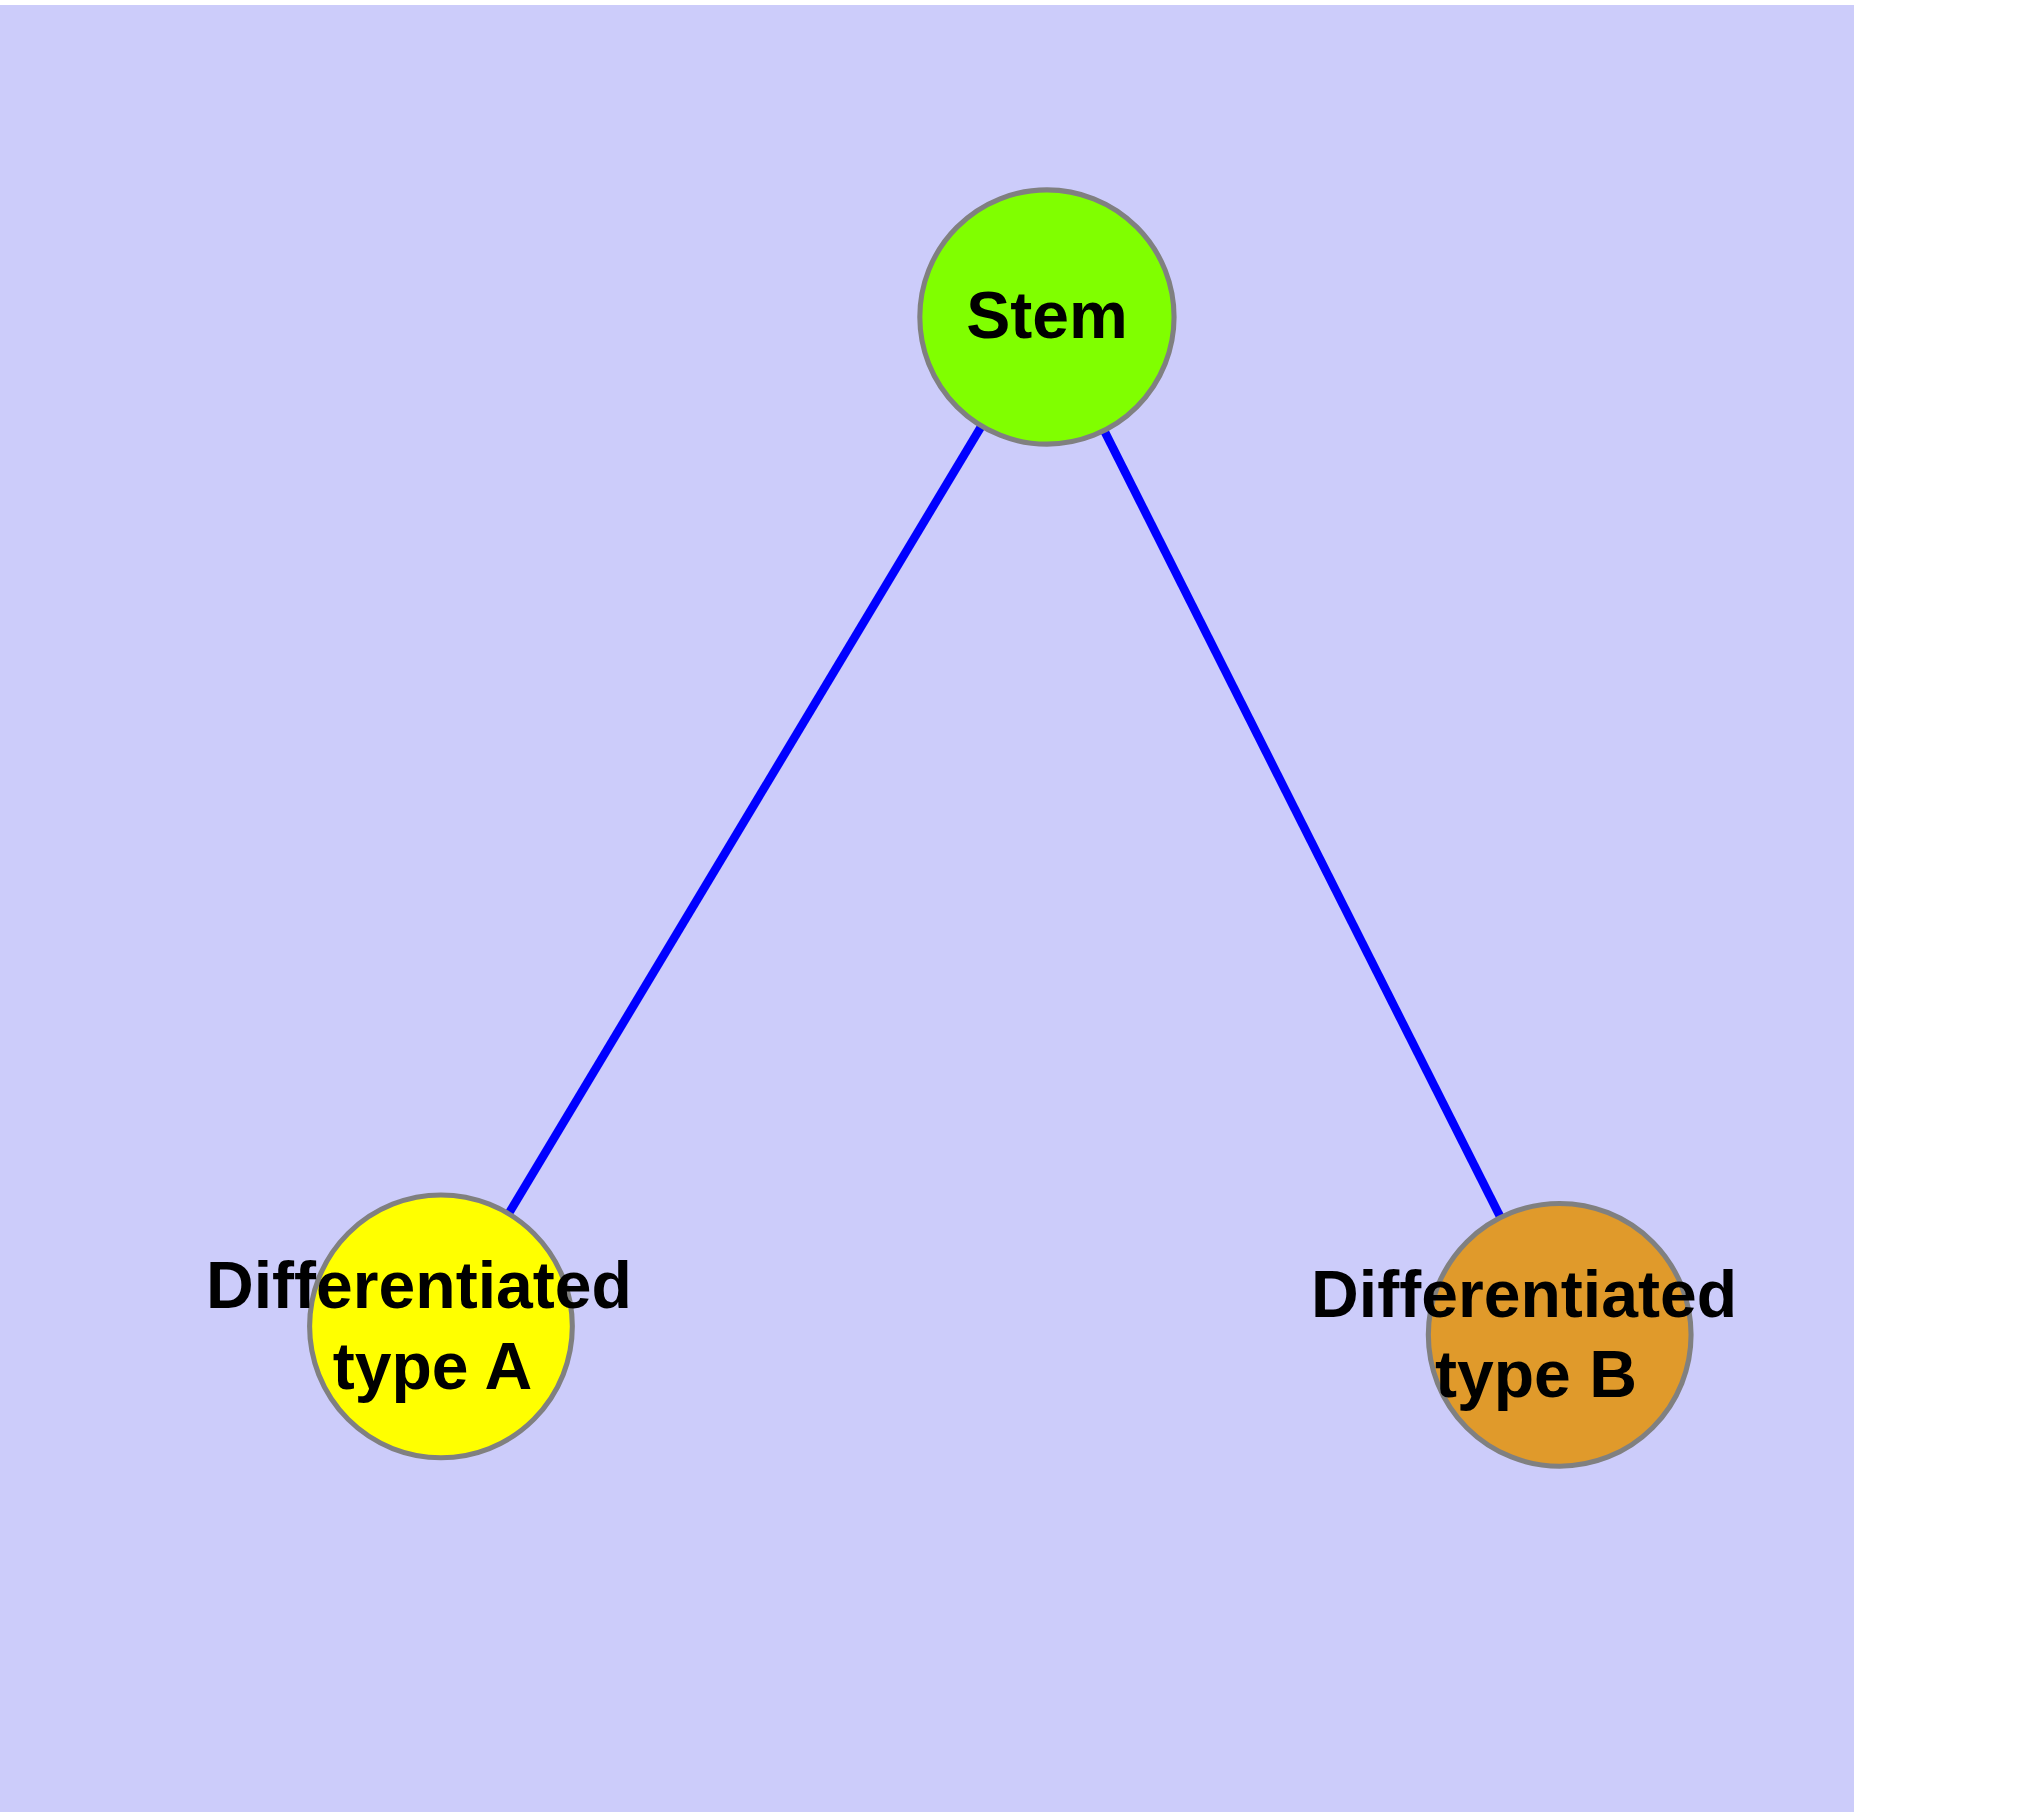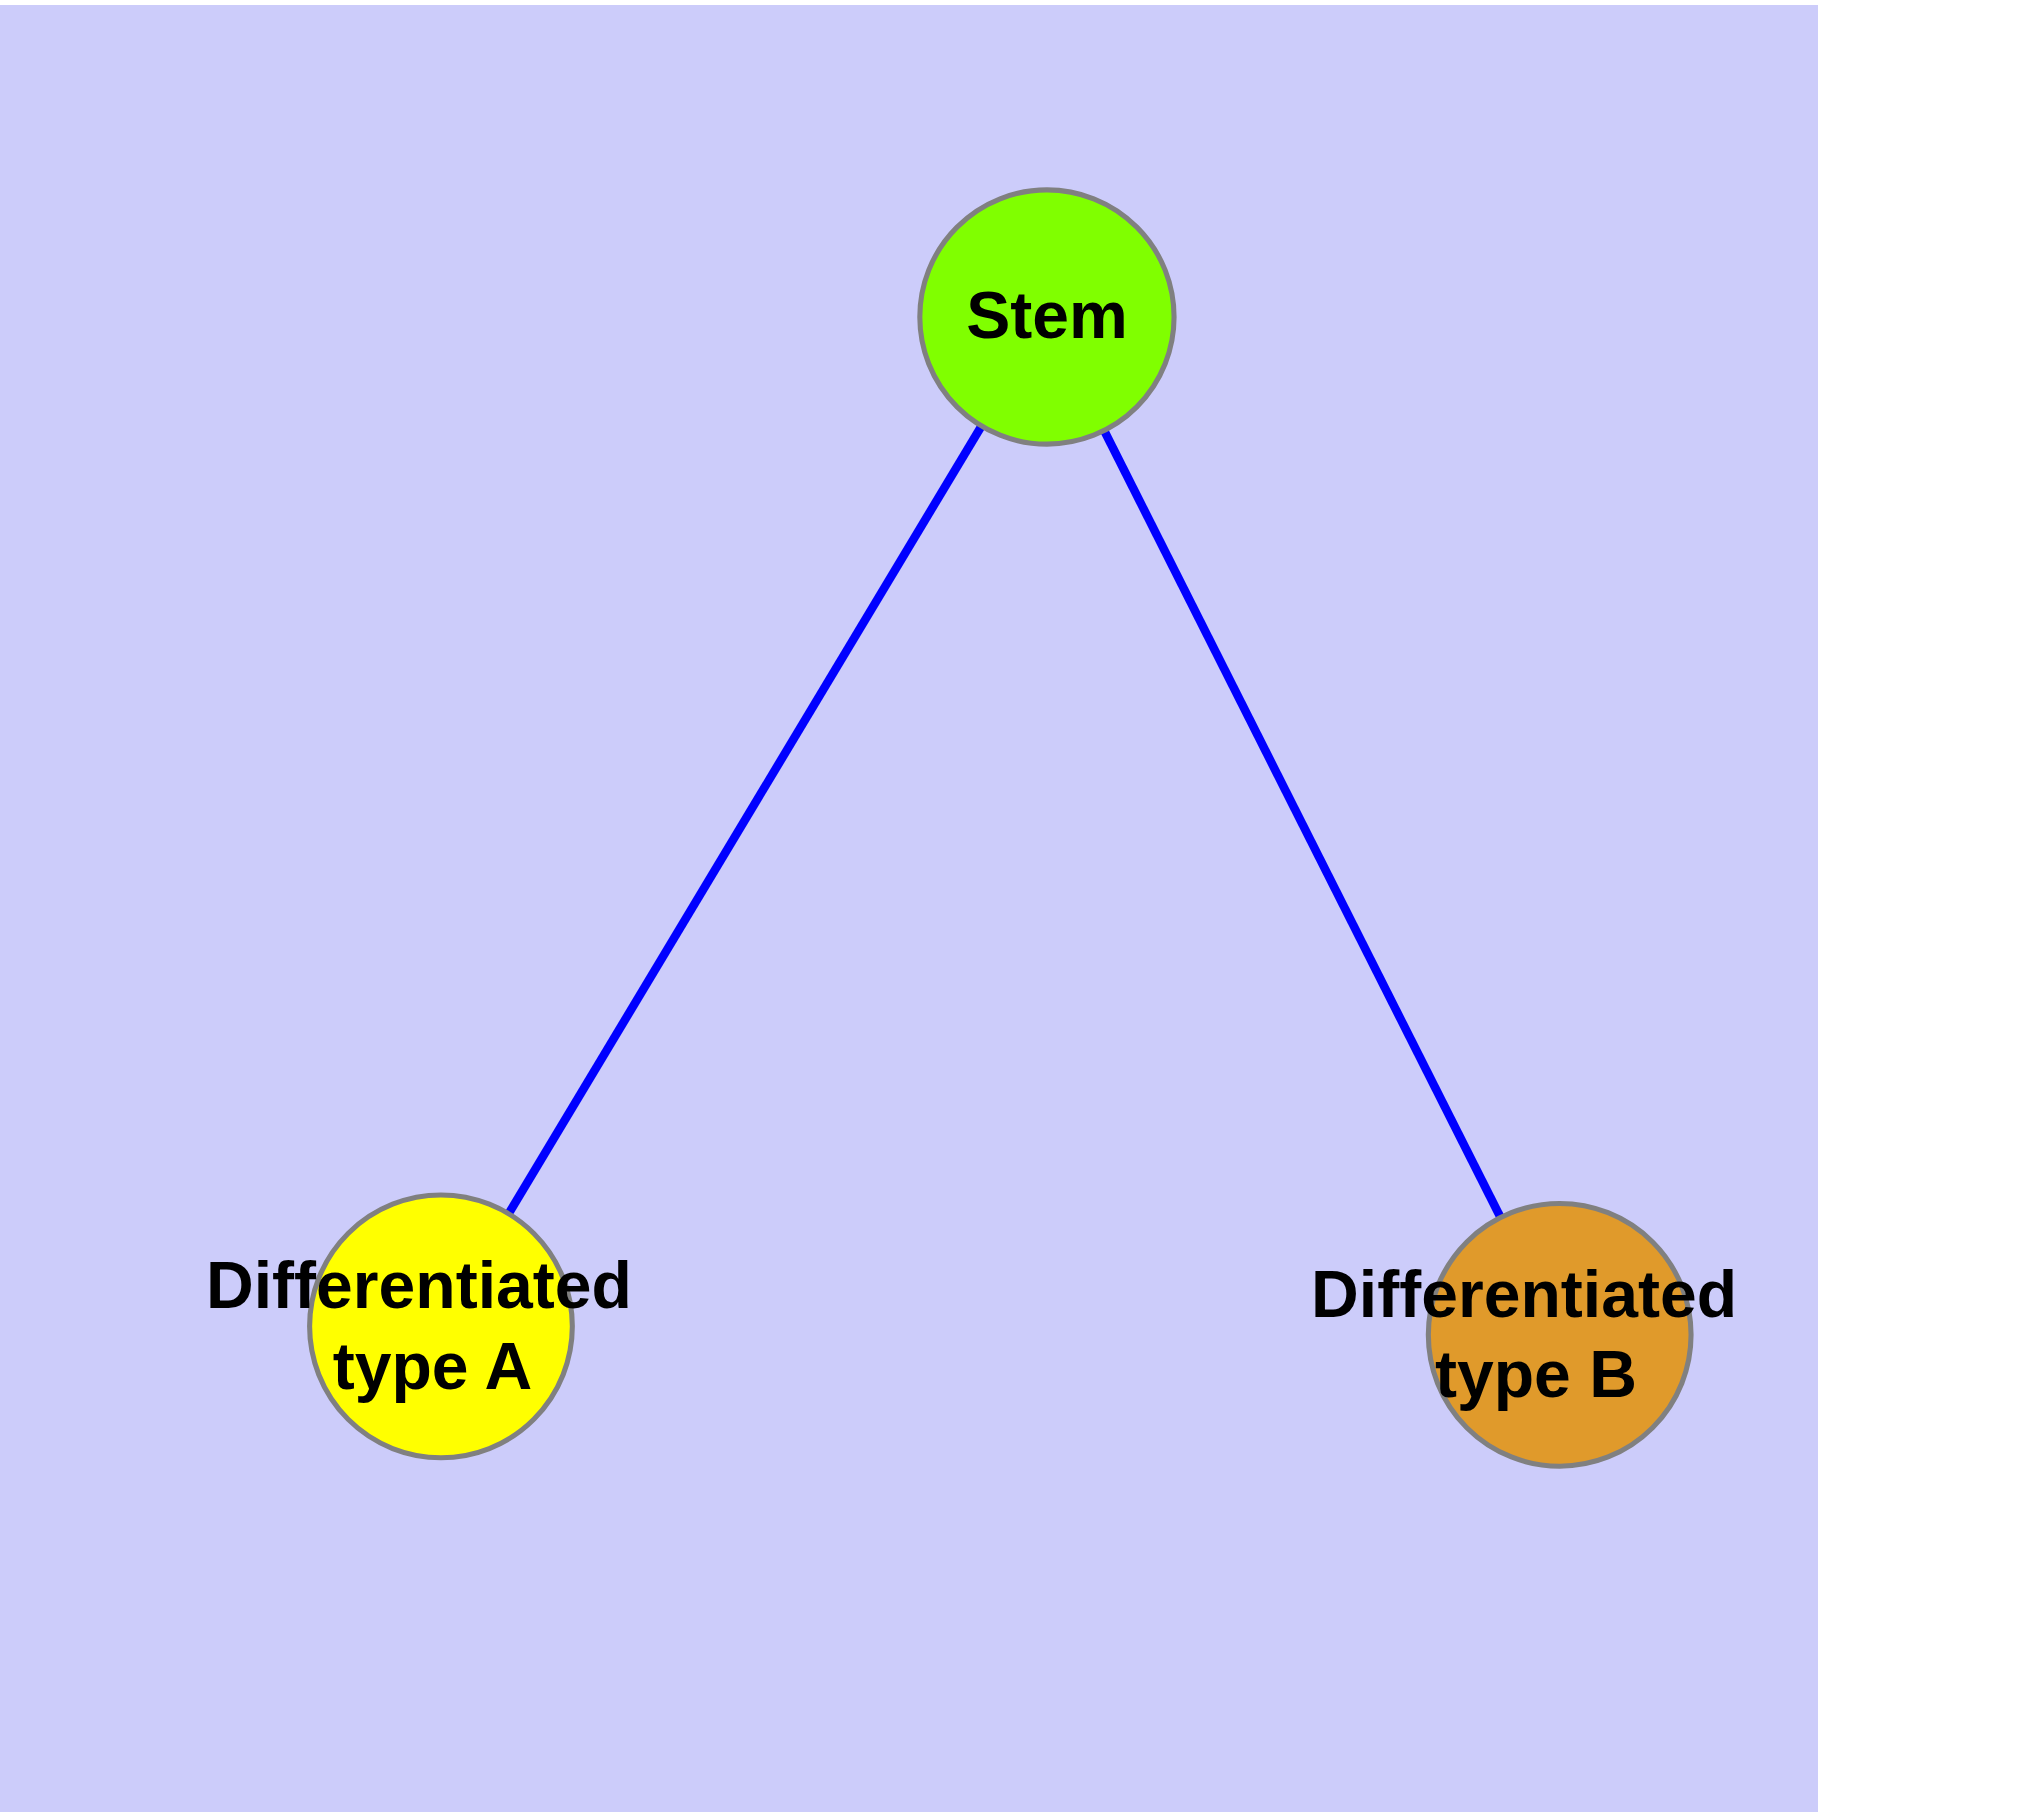--- a/index.html
+++ b/index.html
@@ -10,20 +10,21 @@
   }
   body {
     font-family: "Liberation Sans", sans-serif;
   }
   #canvas {
     position: relative;
     width: 1818px;
     height: 1812px;
     overflow: hidden;
     background: #ffffff;
+    padding-left: 36px;
   }
   #plot-background {
     position: absolute;
     left: 0;
     top: 5.1px;
     width: 2021px;
     height: 1807px;
     background: #ccccfa;
   }
   #graph-svg {

